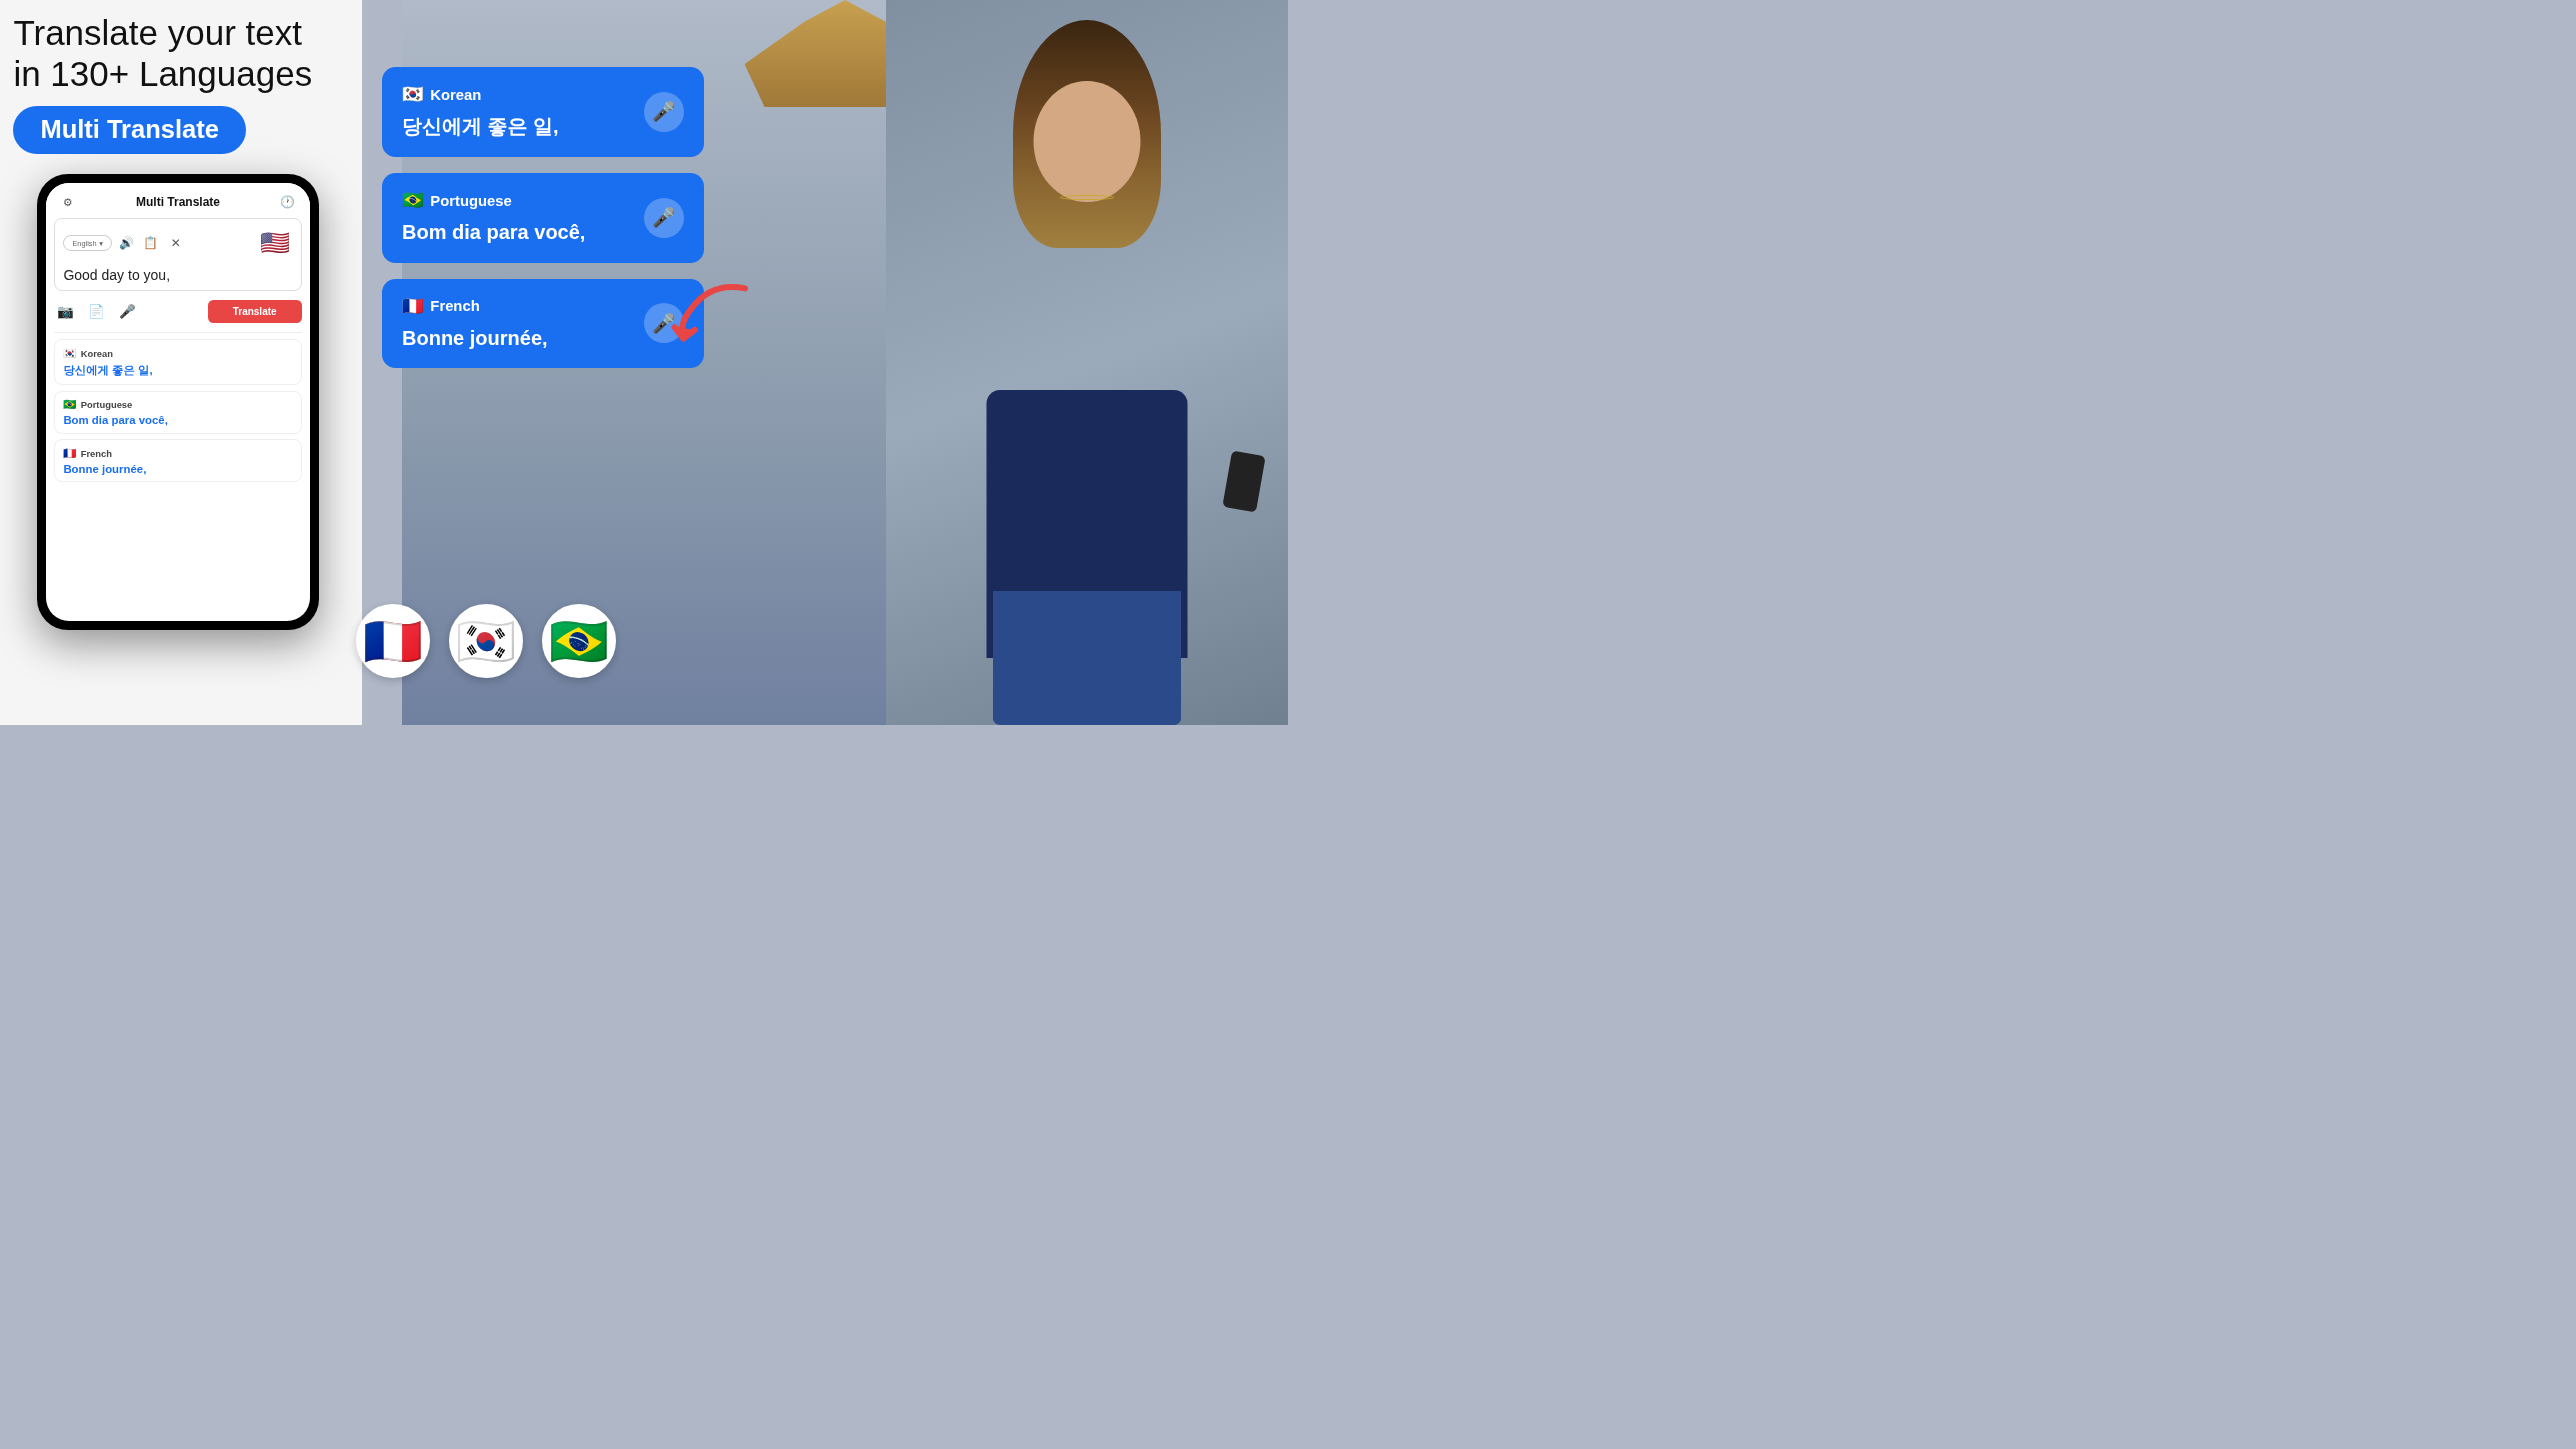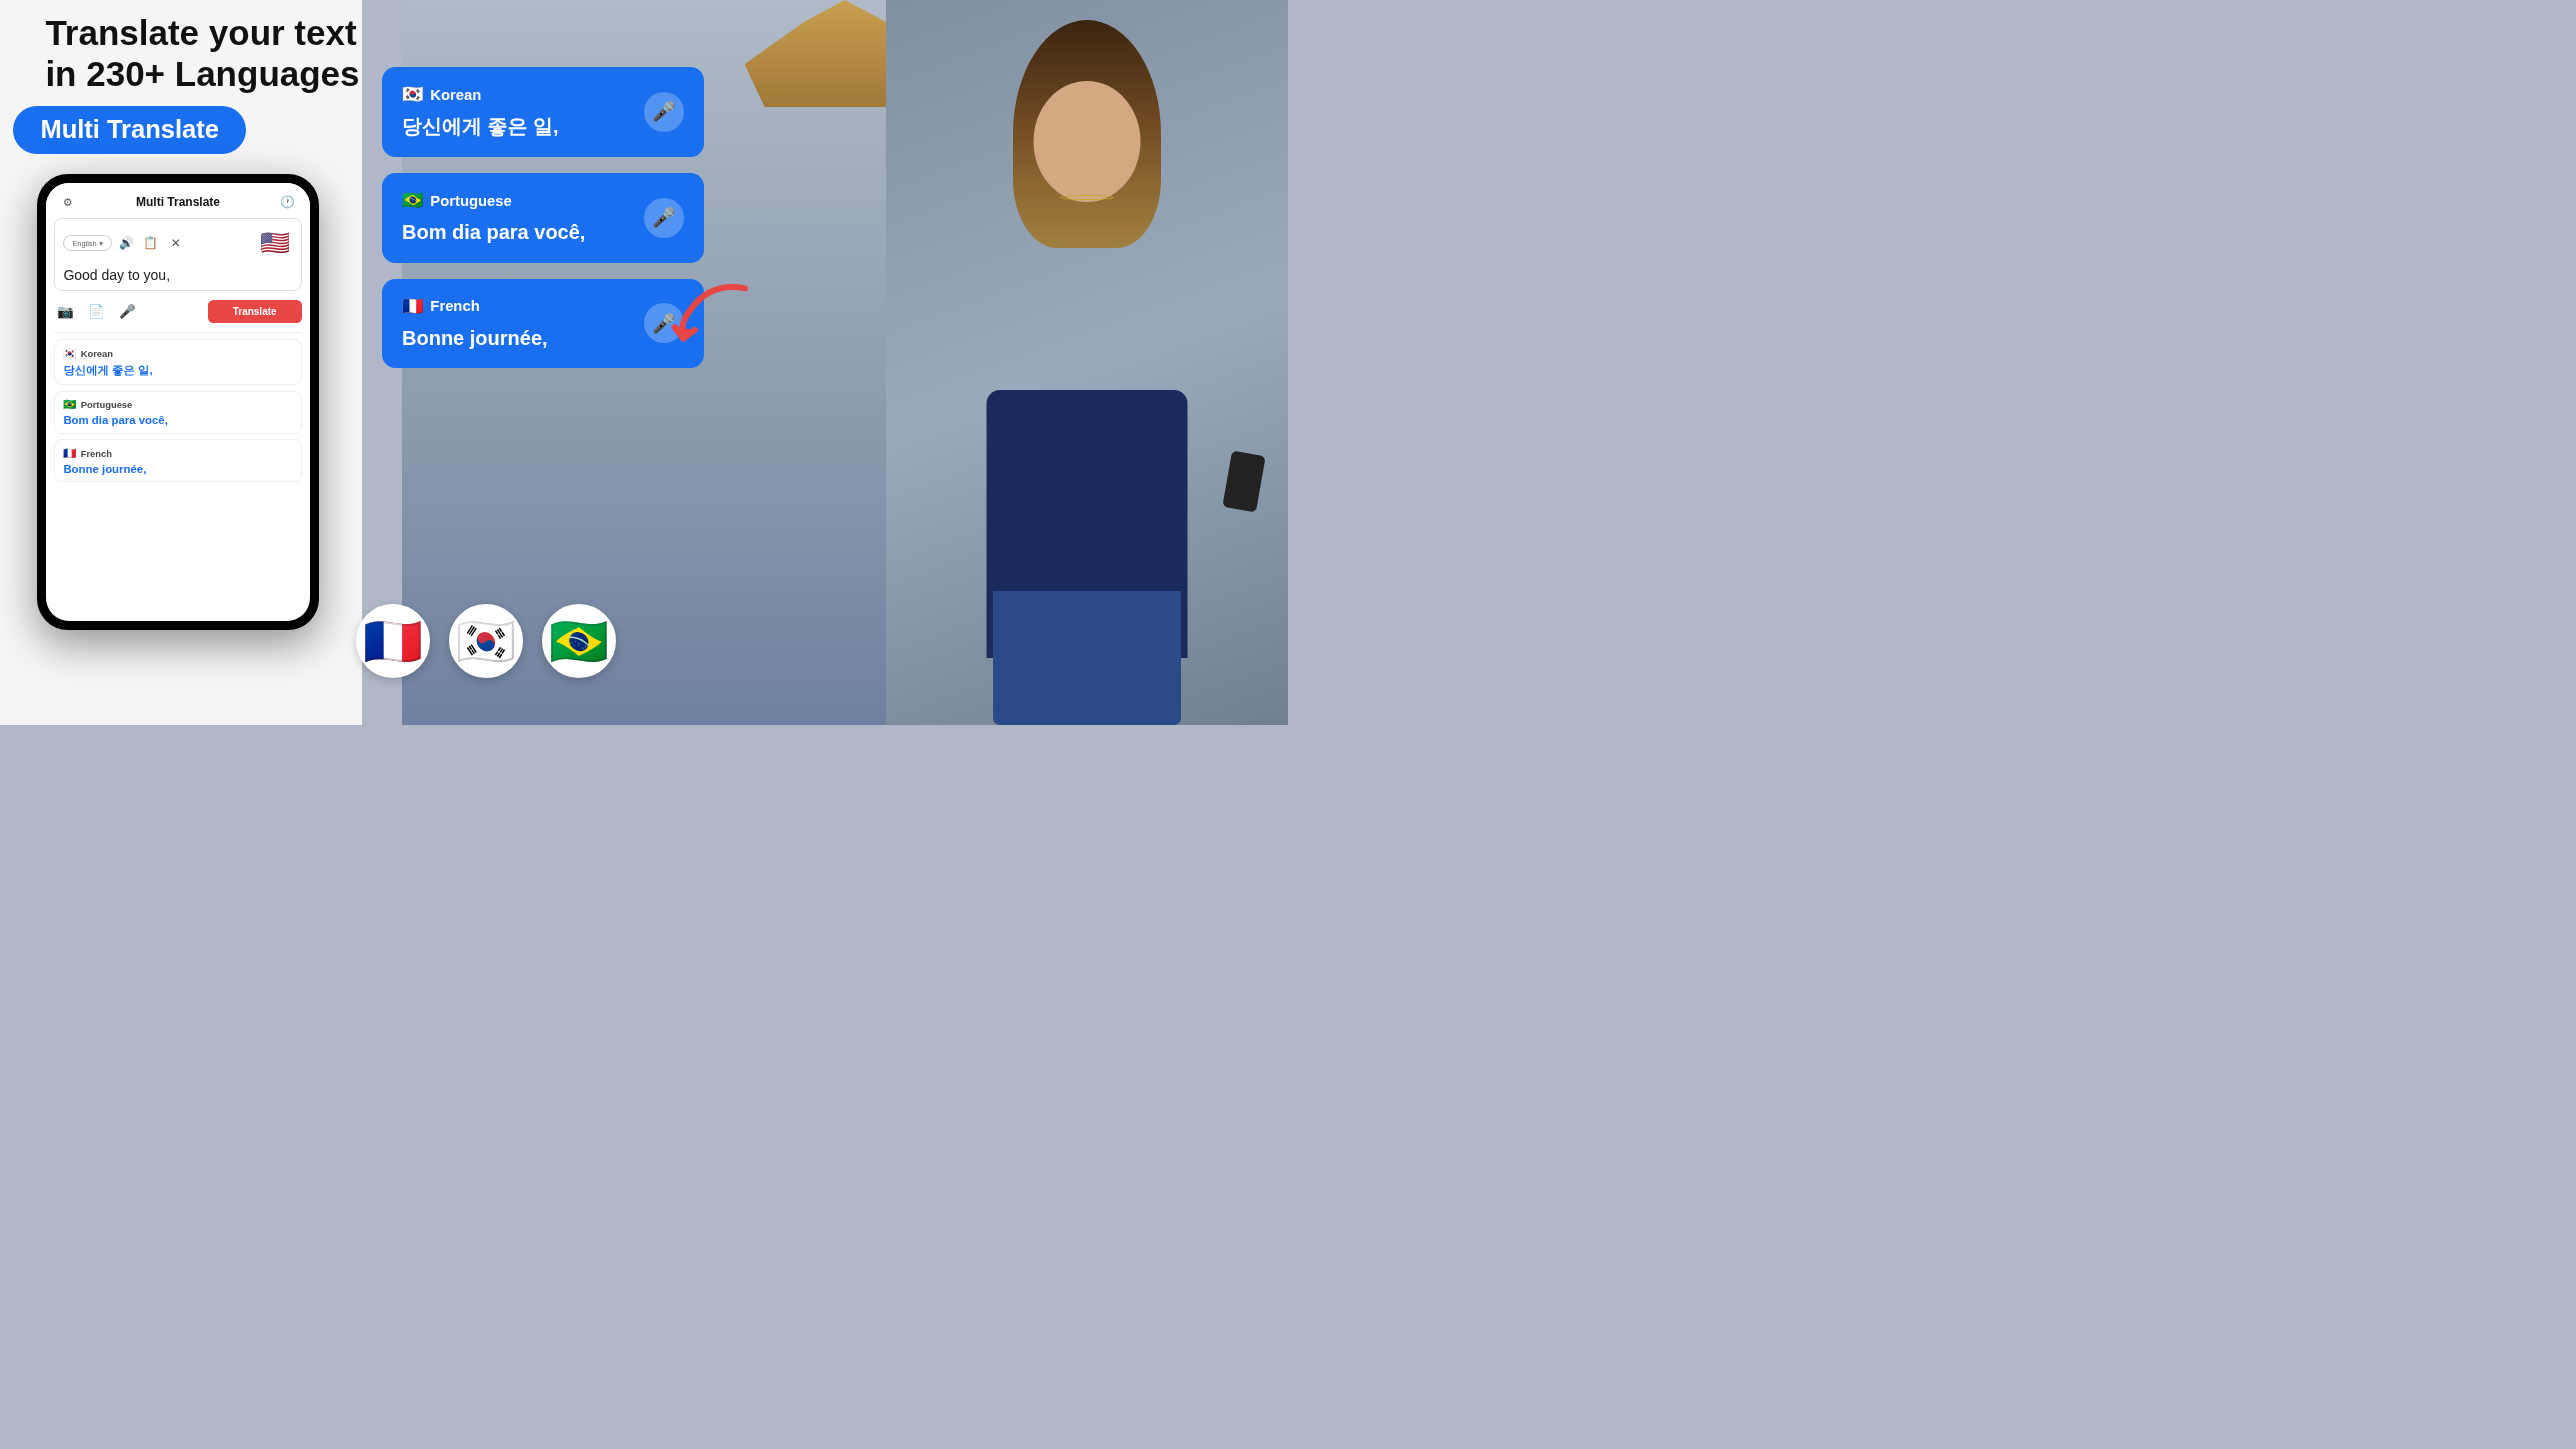--- a/index.html
+++ b/index.html
@@ -27,25 +27,24 @@
     
     .headline-area {
       position: absolute;
       left: 13.4px;
       top: 13.4px;
       z-index: 10;
     }
 
     .headline-text {
       font-size: 35px;
-      font-weight: 700;
+      font-weight: 400;
       color: #111;
       line-height: 1.15;
       max-width: 335px;
-      margin-left: 32px;
     }
 
     .brand-badge {
       margin-top: 12px;
       display: inline-block;
       background: #1a6ff0;
       color: #fff;
       font-size: 25.5px;
       font-weight: 800;
       padding: 9.4px 27px;
@@ -373,21 +372,21 @@
 
 <div class="arch-bg">
   <div class="arch-building"></div>
 </div>
 
 <div class="left-panel"></div>
 
 <div class="headline-area">
   <div class="headline-text">
     <span>Translate your text</span><br>
-    <span>in 230+ Languages</span>
+    <span>in 130+ Languages</span>
   </div>
   <div class="brand-badge">Multi Translate</div>
 </div>
 
 <div class="phone-mockup">
   <div class="phone-screen">
 
     <div class="phone-header">
       <div class="icon-circle gear-pos">⚙</div>
       <div class="phone-title">Multi Translate</div>

